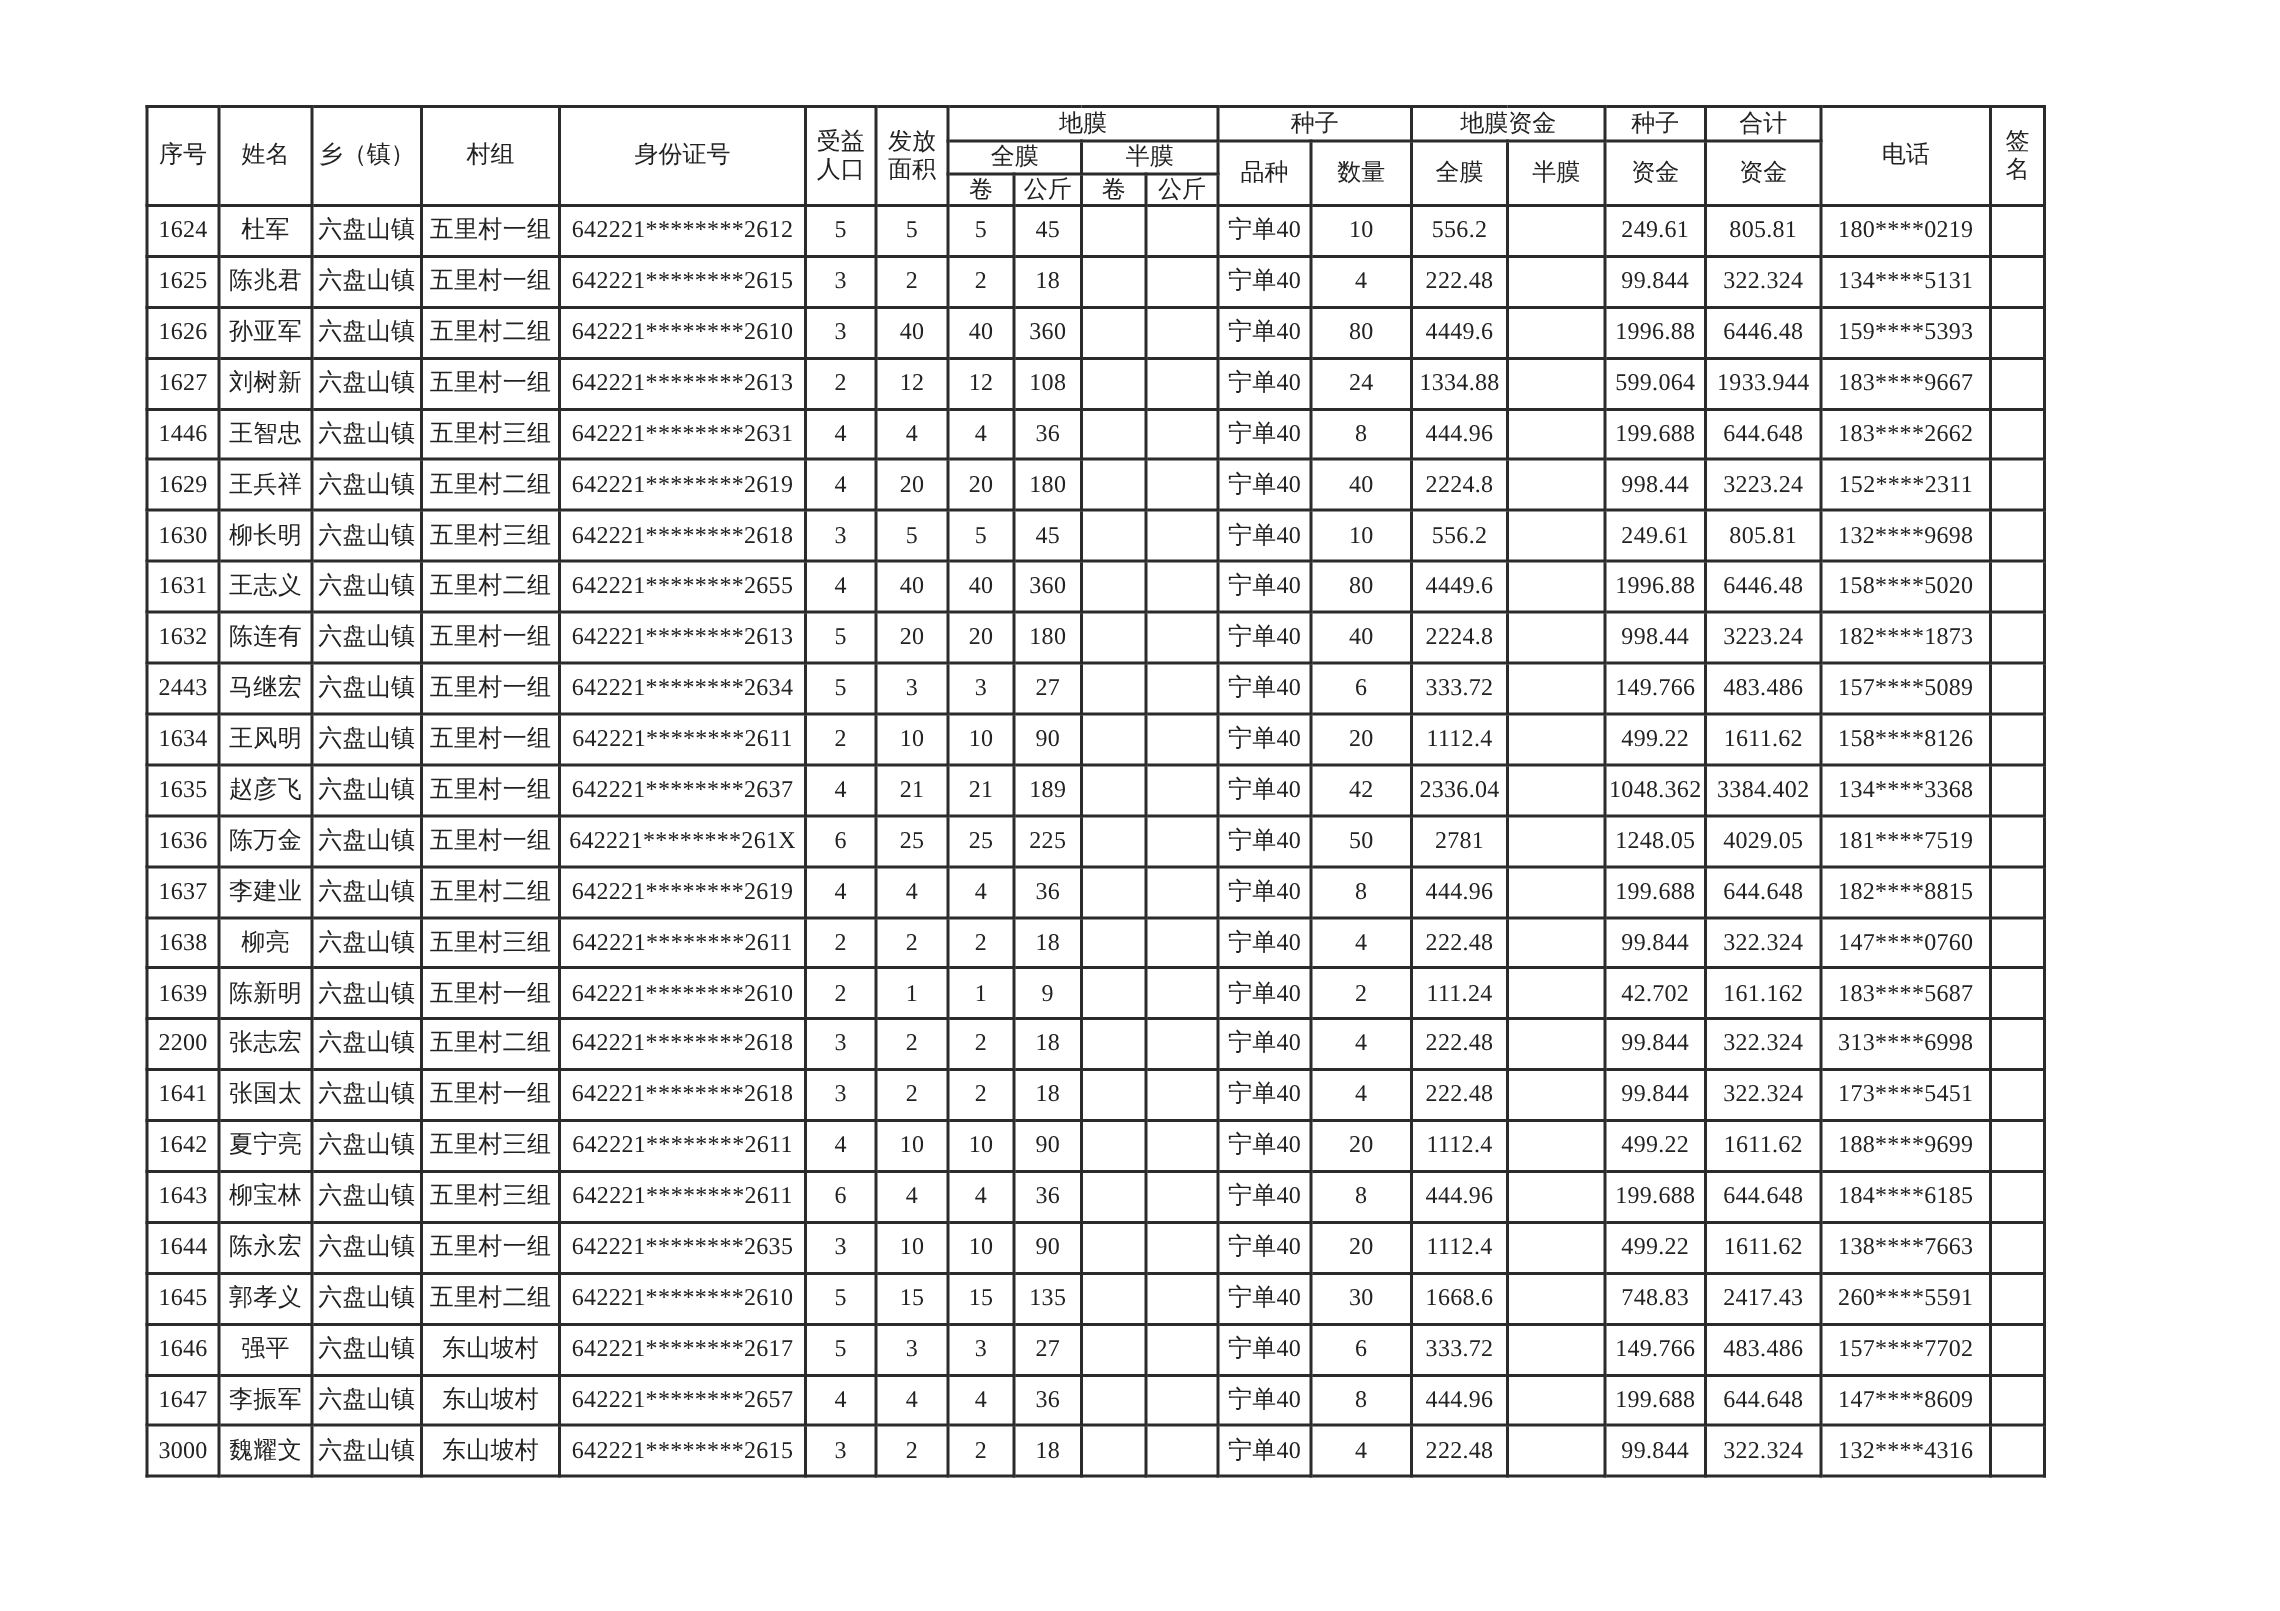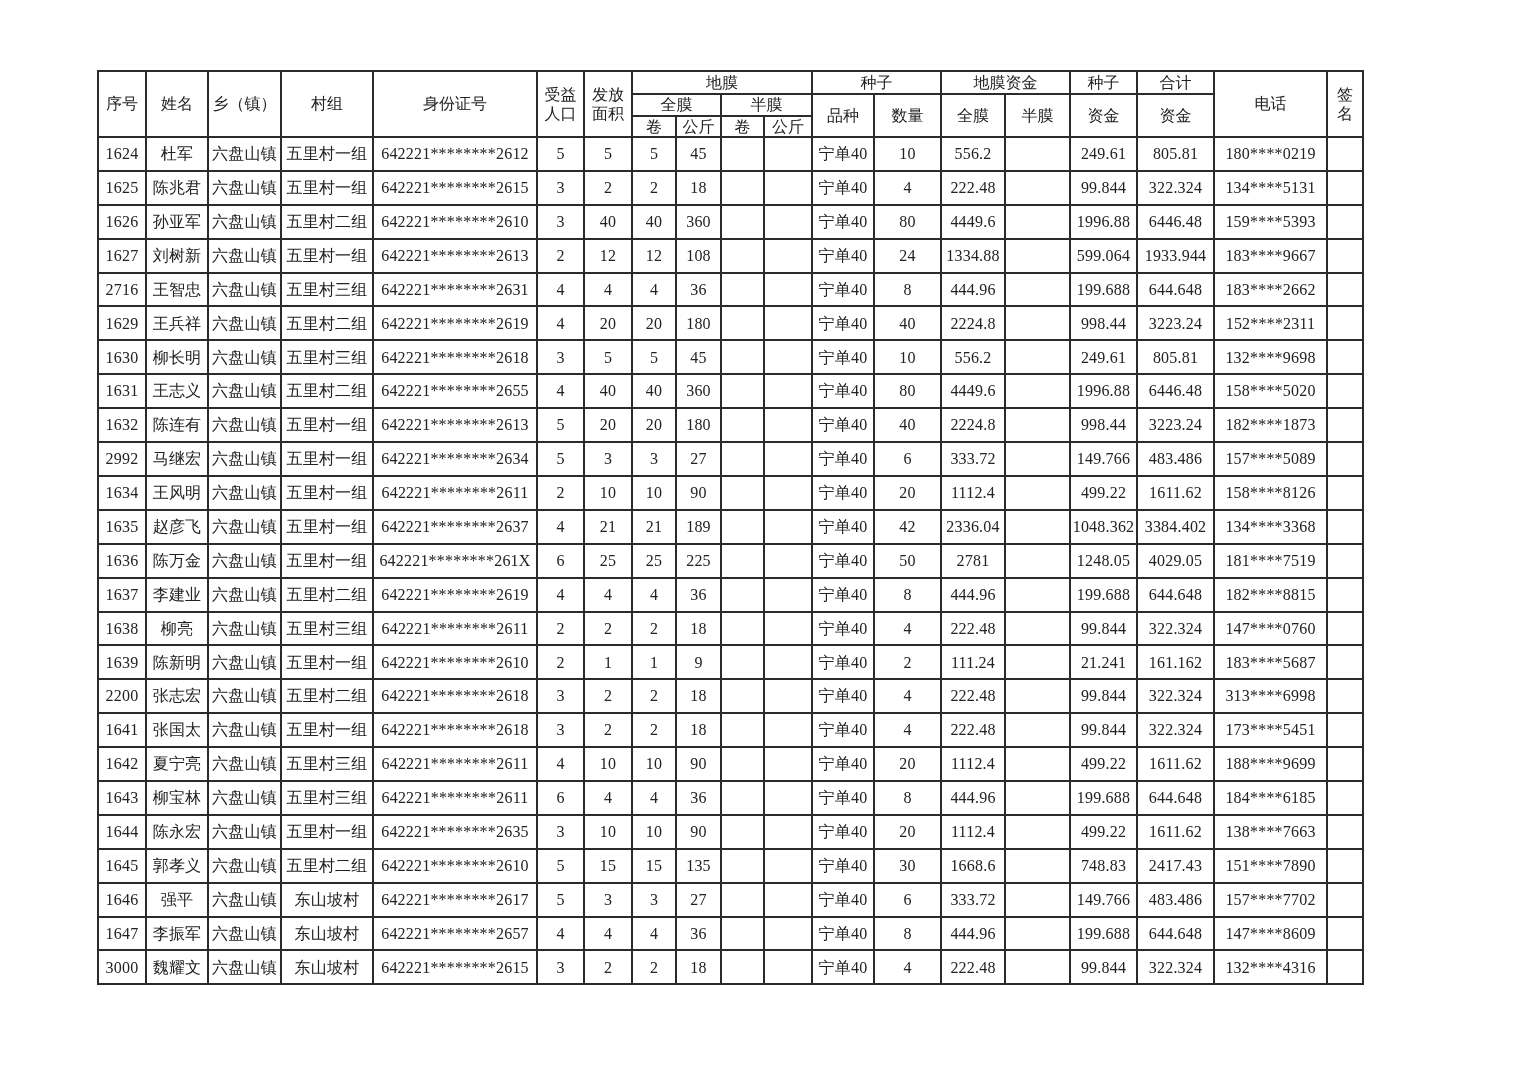--- a/index.html
+++ b/index.html
@@ -186,21 +186,21 @@
           <td>宁单40</td>
           <td>24</td>
           <td>1334.88</td>
           <td></td>
           <td>599.064</td>
           <td>1933.944</td>
           <td>183****9667</td>
           <td></td>
         </tr>
         <tr>
-          <td>2716</td>
+          <td>1446</td>
           <td>王智忠</td>
           <td>六盘山镇</td>
           <td>五里村三组</td>
           <td>642221********2631</td>
           <td>4</td>
           <td>4</td>
           <td>4</td>
           <td>36</td>
           <td></td>
           <td></td>
@@ -291,21 +291,21 @@
           <td>宁单40</td>
           <td>40</td>
           <td>2224.8</td>
           <td></td>
           <td>998.44</td>
           <td>3223.24</td>
           <td>182****1873</td>
           <td></td>
         </tr>
         <tr>
-          <td>2992</td>
+          <td>2443</td>
           <td>马继宏</td>
           <td>六盘山镇</td>
           <td>五里村一组</td>
           <td>642221********2634</td>
           <td>5</td>
           <td>3</td>
           <td>3</td>
           <td>27</td>
           <td></td>
           <td></td>
@@ -432,21 +432,21 @@
           <td>2</td>
           <td>1</td>
           <td>1</td>
           <td>9</td>
           <td></td>
           <td></td>
           <td>宁单40</td>
           <td>2</td>
           <td>111.24</td>
           <td></td>
-          <td>21.241</td>
+          <td>42.702</td>
           <td>161.162</td>
           <td>183****5687</td>
           <td></td>
         </tr>
         <tr>
           <td>2200</td>
           <td>张志宏</td>
           <td>六盘山镇</td>
           <td>五里村二组</td>
           <td>642221********2618</td>
@@ -560,21 +560,21 @@
           <td>15</td>
           <td>135</td>
           <td></td>
           <td></td>
           <td>宁单40</td>
           <td>30</td>
           <td>1668.6</td>
           <td></td>
           <td>748.83</td>
           <td>2417.43</td>
-          <td>151****7890</td>
+          <td>260****5591</td>
           <td></td>
         </tr>
         <tr>
           <td>1646</td>
           <td>强平</td>
           <td>六盘山镇</td>
           <td>东山坡村</td>
           <td>642221********2617</td>
           <td>5</td>
           <td>3</td>

